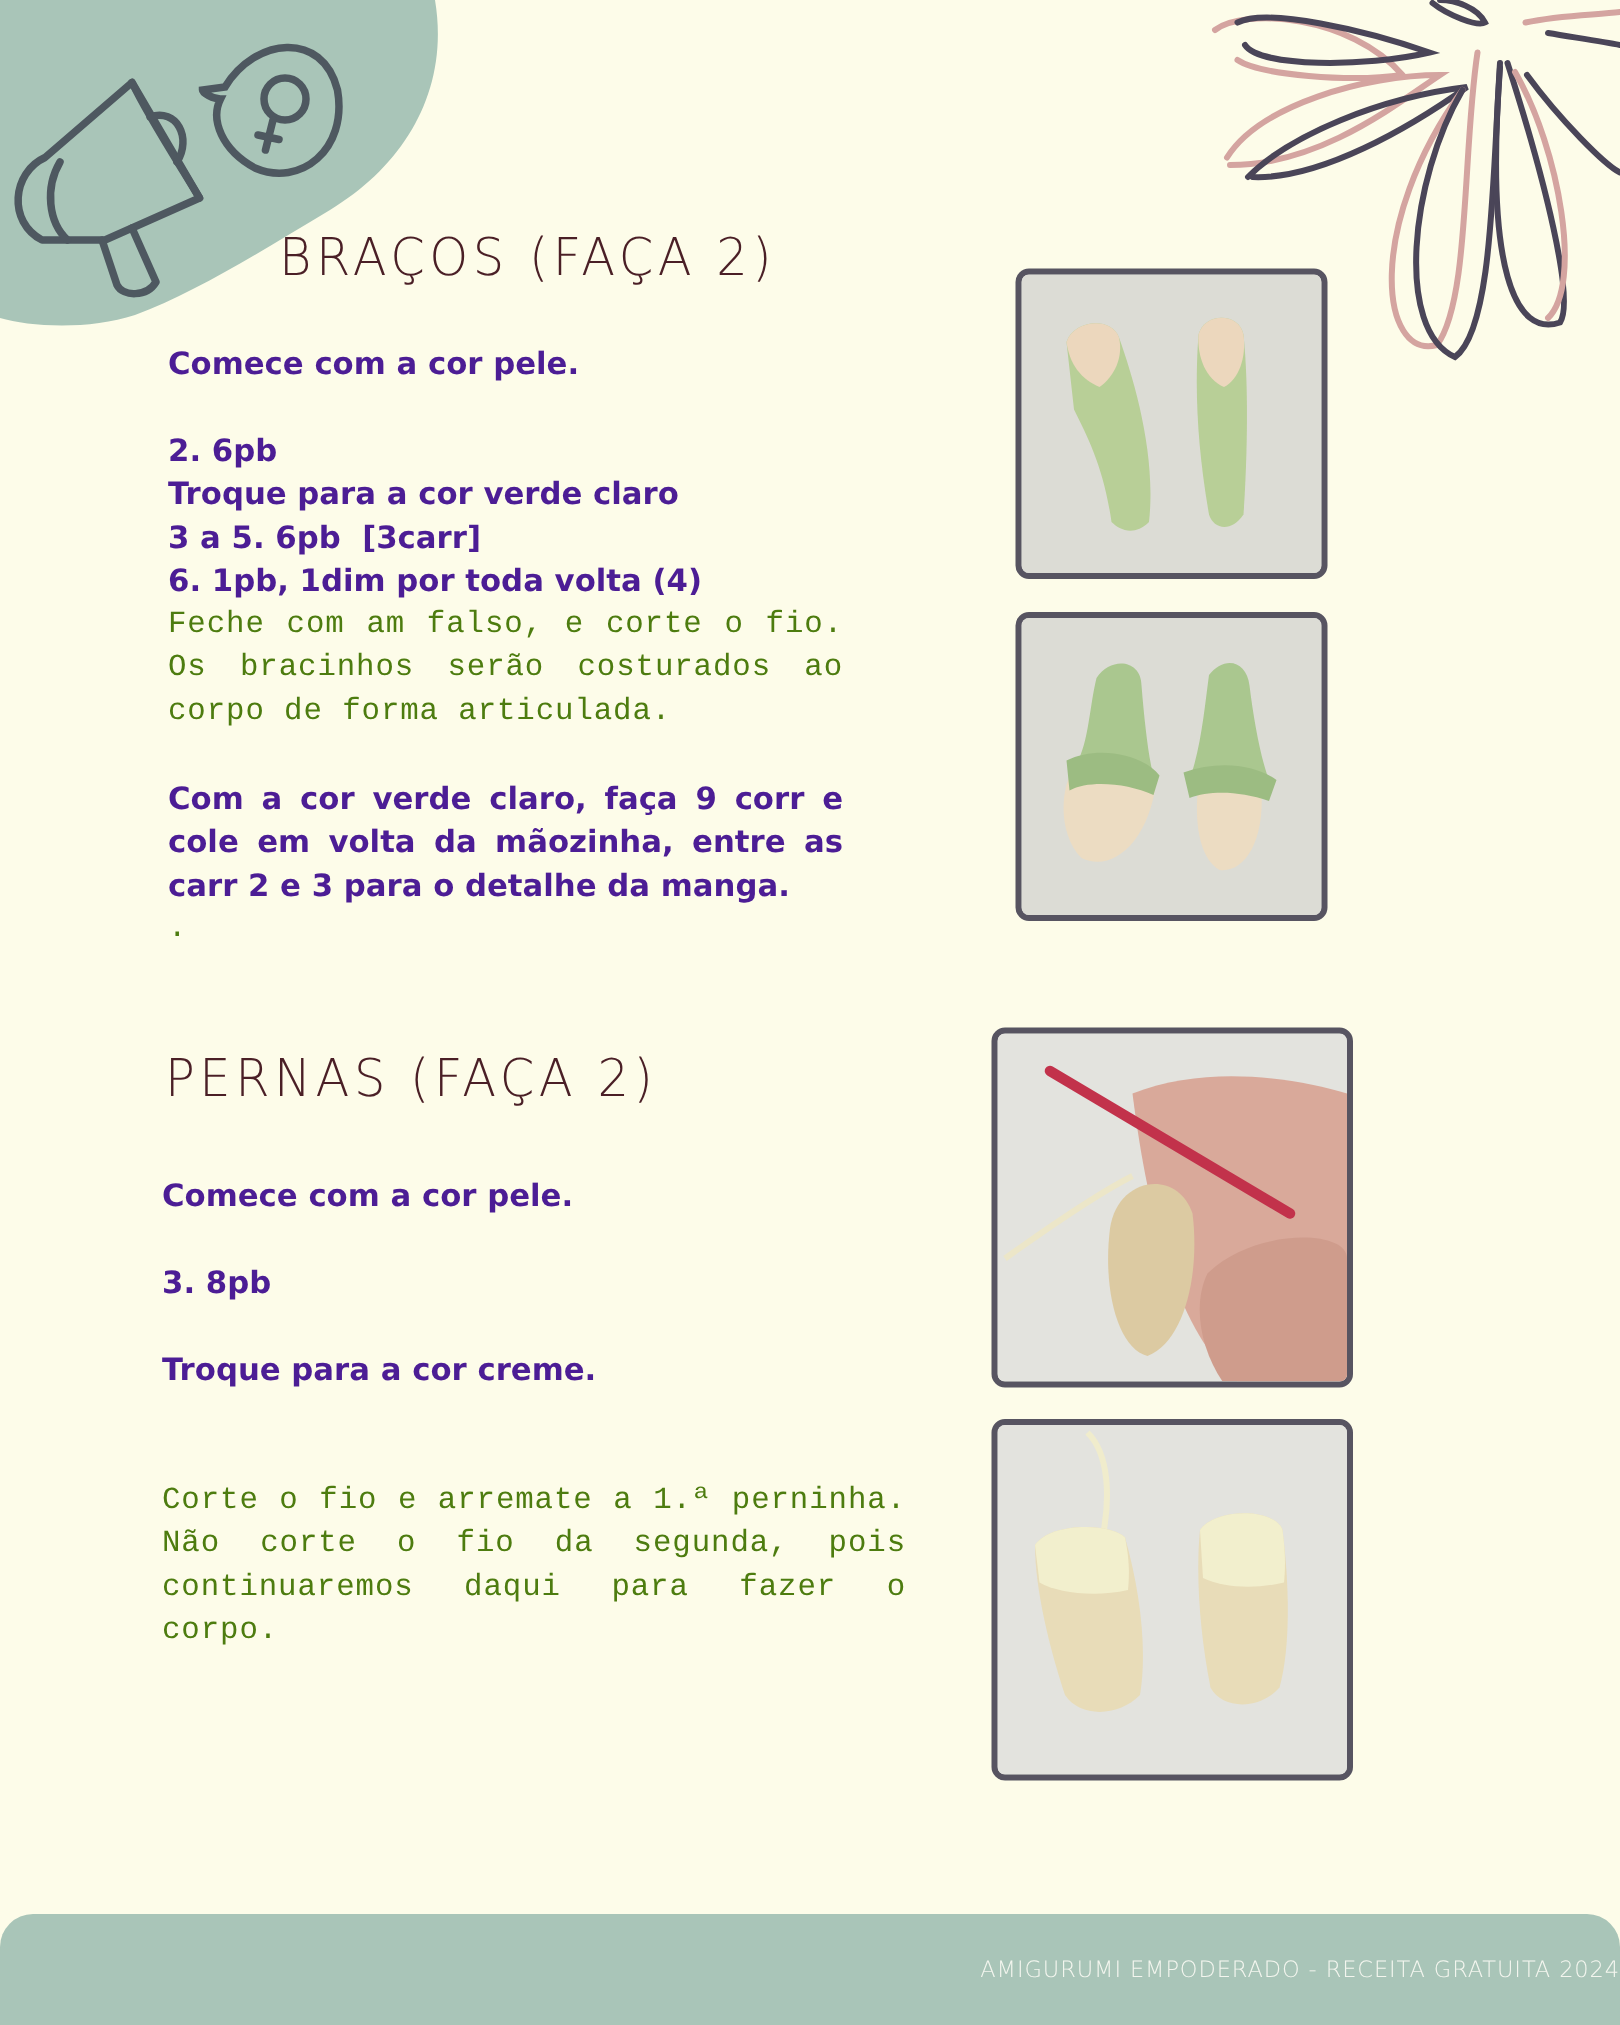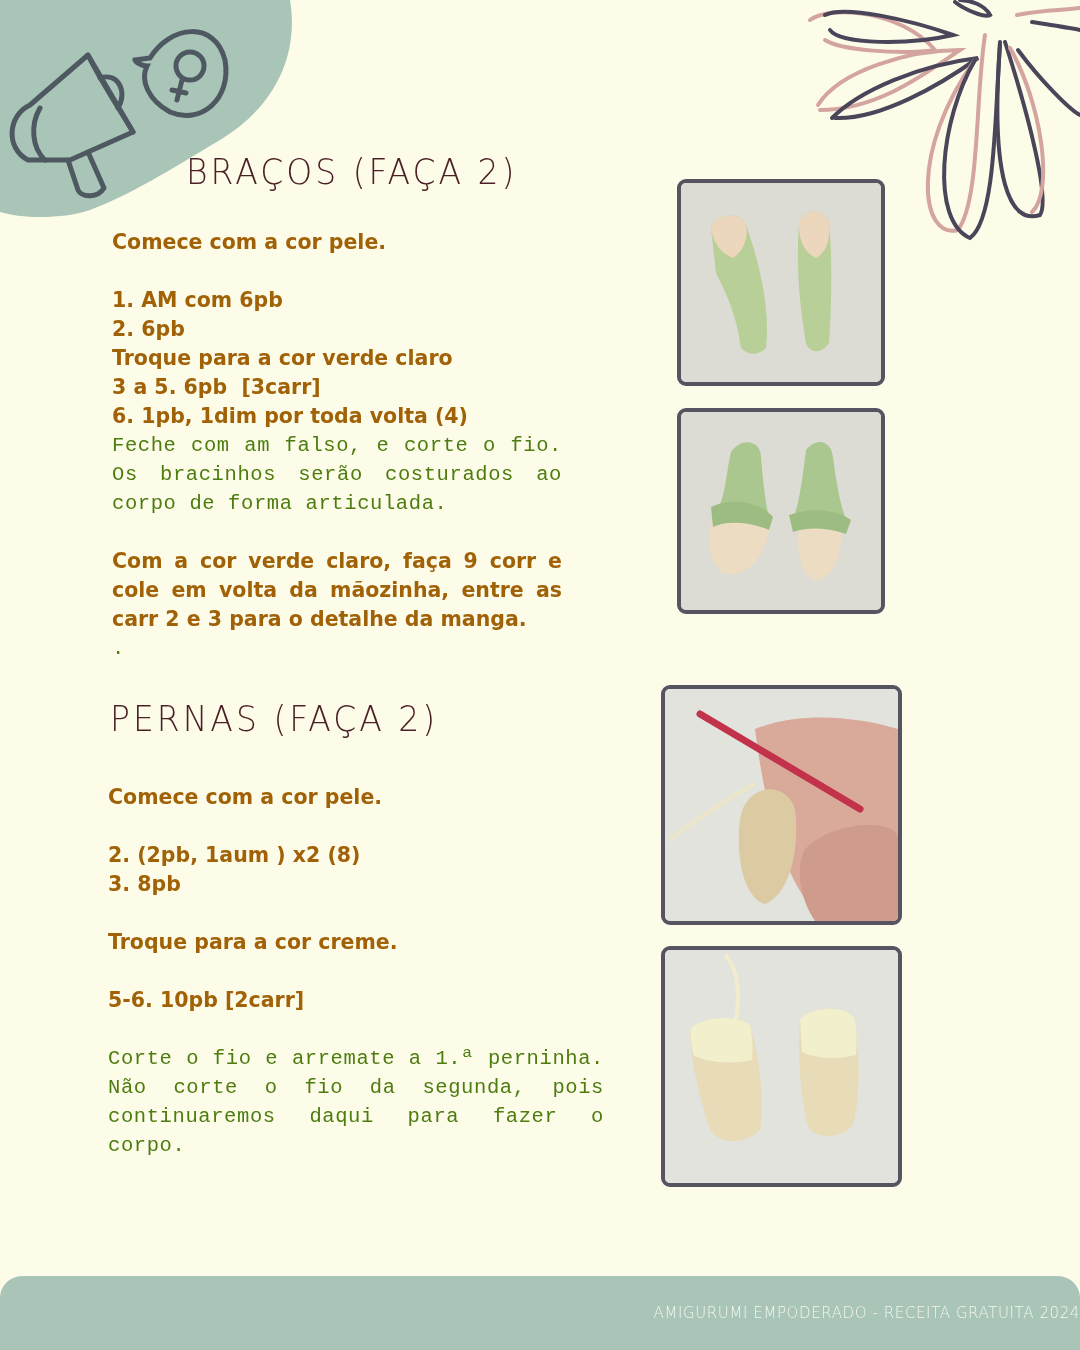--- a/index.html
+++ b/index.html
@@ -10,21 +10,21 @@
       color: #4a4750;
     }
     .blob { position: absolute; left: 0; top: 0; }
     .flower { position: absolute; right: 0; top: 0; }
     .title {
       position: absolute; font-family: "DejaVu Sans", sans-serif; font-weight: 300;
       font-size: 33px; letter-spacing: 3px; color: #4a1f26;
       transform: scaleY(1.05);
     }
     .block { position: absolute; font-size: 20.5px; line-height: 29px; }
-    .b { font-weight: bold; color: #a16207; }
+    .b { font-weight: bold; color: #4c1d95; }
     .r { font-weight: normal; color: #4d7c0f; letter-spacing: 0.6px; font-family: Liberation Mono, monospace; }
     .just { text-align: justify; text-align-last: left; }
     .gap { height: 29px; }
     .photo {
       position: absolute; border: 4px solid #575461; border-radius: 9px;
       background: #dcdcd6; overflow: hidden; box-sizing: border-box;
     }
     .footer {
       position: absolute; left: 0; top: 1276px; width: 1080px; height: 74px;
       background: #a9c5b8; border-radius: 22px 22px 0 0;
@@ -68,21 +68,20 @@
     <path d="M232 22 C250 25 270 28 280 30" stroke="#4a4558"></path>
     <path d="M155 2 C165 10 185 18 190 15 C185 5 170 0 160 0" stroke="#4a4558"></path>
   </g>
 </svg>
 
 <div class="title" style="left:186px; top:152px;">BRAÇOS (FAÇA 2)</div>
 
 <div class="block" style="left:112px; top:228px; width:450px;">
   <div class="b">Comece com a cor pele.</div>
   <div class="gap"></div>
-  <div class="b">1. AM com 6pb</div>
   <div class="b">2. 6pb</div>
   <div class="b">Troque para a cor verde claro</div>
   <div class="b" style="white-space:pre;">3 a 5. 6pb  [3carr]</div>
   <div class="b">6. 1pb, 1dim por toda volta (4)</div>
   <div class="r just">Feche com am falso, e corte o fio. Os bracinhos serão costurados ao corpo de forma articulada.</div>
   <div class="gap"></div>
   <div class="b just">Com a cor verde claro, faça 9 corr e cole em volta da mãozinha, entre as carr 2 e 3 para o detalhe da manga.</div>
   <div class="r">.</div>
 </div>
 
@@ -105,26 +104,24 @@
     <path d="M118 110 C135 105 155 108 160 115 C162 150 148 170 132 168 C118 160 115 135 118 110 Z" fill="#ecdcc2"></path>
     <path d="M108 103 C130 95 155 97 170 108 L165 122 C145 115 125 115 112 120 Z" fill="#9cbc82"></path>
   </svg>
 </div>
 
 <div class="title" style="left:110px; top:699px;">PERNAS (FAÇA 2)</div>
 
 <div class="block" style="left:108px; top:783px; width:496px;">
   <div class="b">Comece com a cor pele.</div>
   <div class="gap"></div>
-  <div class="b">2. (2pb, 1aum ) x2 (8)</div>
   <div class="b">3. 8pb</div>
   <div class="gap"></div>
   <div class="b">Troque para a cor creme.</div>
   <div class="gap"></div>
-  <div class="b">5-6. 10pb [2carr]</div>
   <div class="gap"></div>
   <div class="r just">Corte o fio e arremate a 1.ª perninha. Não corte o fio da segunda, pois continuaremos daqui para fazer o corpo.</div>
 </div>
 
 <div class="photo" style="left:661px; top:685px; width:241px; height:240px;">
   <svg width="233" height="232" viewBox="0 0 233 232">
     <rect width="233" height="232" fill="#e3e3de"></rect>
     <path d="M90 40 C140 20 200 30 233 40 L233 232 L160 232 C120 200 100 120 90 40 Z" fill="#d9a99a"></path>
     <path d="M140 160 C170 130 233 130 233 150 L233 232 L150 232 C135 210 130 180 140 160 Z" fill="#cf9c8c"></path>
     <path d="M5 150 C40 125 70 105 90 95" stroke="#ece6c8" stroke-width="4" fill="none"></path>

